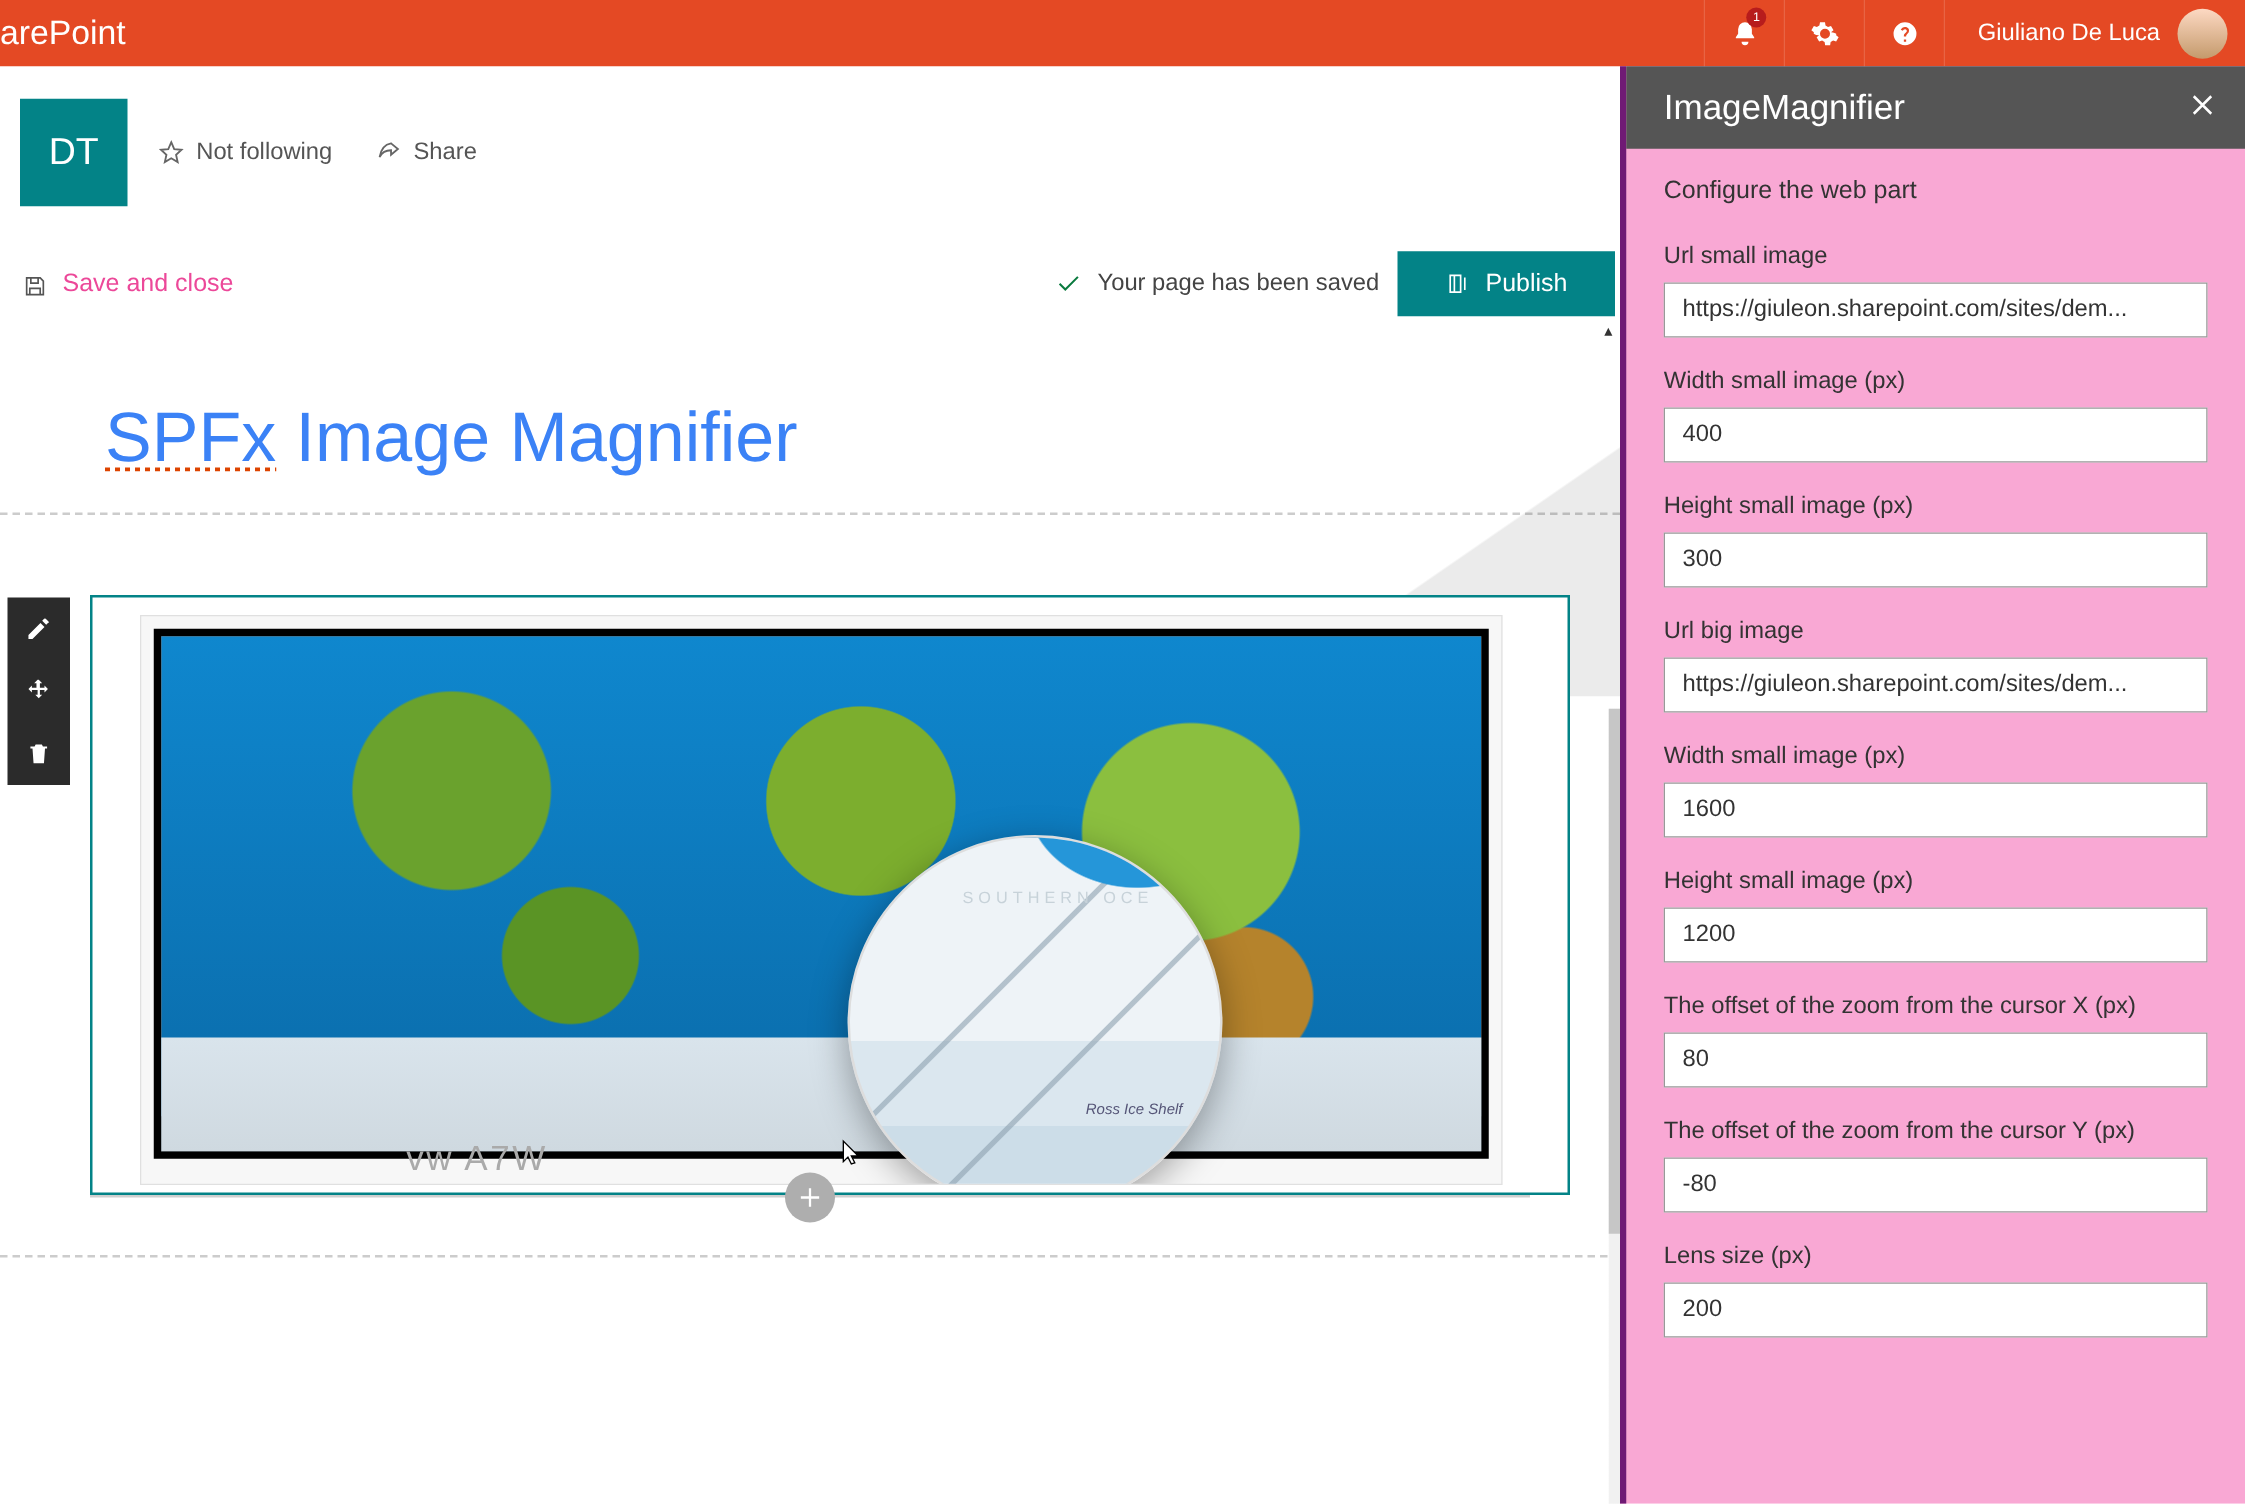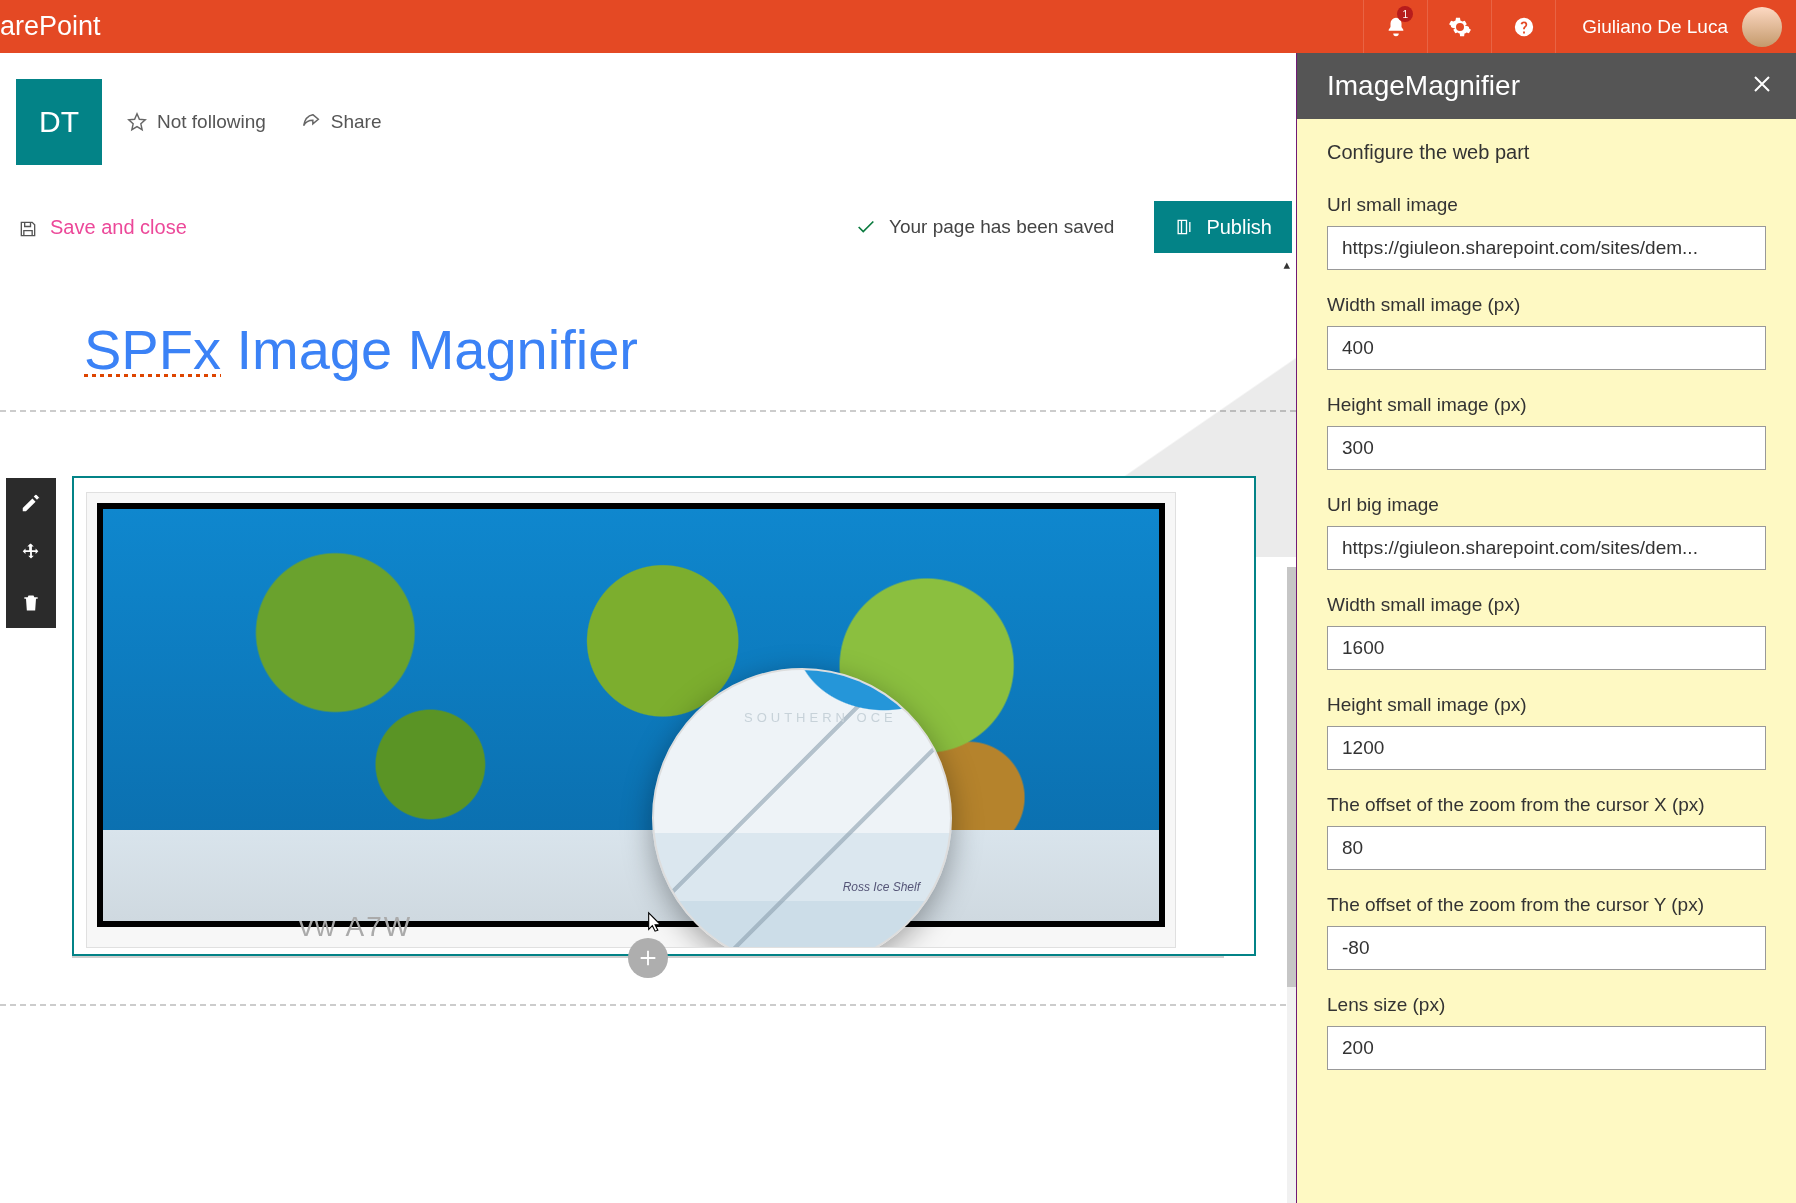--- a/index.html
+++ b/index.html
@@ -12,54 +12,54 @@
     .suite-btn { width:64px; display:flex; align-items:center; justify-content:center; cursor:pointer; border-left:1px solid rgba(255,255,255,0.15); position:relative; }
     .suite-btn svg{ fill:#fff; }
     .badge{ position:absolute; top:6px; right:14px; width:16px; height:16px; border-radius:50%; background:#b71c1c; font-size:10px; display:flex; align-items:center; justify-content:center; }
     .suite-user { display:flex; align-items:center; gap:14px; padding:0 14px 0 26px; cursor:pointer; border-left:1px solid rgba(255,255,255,0.15);}
     .suite-user span { font-size:19px; }
     .avatar { width:40px; height:40px; border-radius:50%; background:linear-gradient(#fdd9c3,#c49a6c); border:0; }
 
     
     .workspace { display:flex; height:1150px; }
     .main { flex:1; position:relative; }
-    .panel { width:500px; background:#fef9c3; border-left:1px solid #701a75; display:flex; flex-direction:column; }
+    .panel { width:500px; background:#f9a8d4; border-left:5px solid #701a75; display:flex; flex-direction:column; }
 
     
     .site-header{ display:flex; align-items:center; padding:26px 24px 10px 4px; gap:24px;margin-left:12px; }
     .site-logo{ width:86px; height:86px; background:#038387; color:#fff; display:flex; align-items:center; justify-content:center; font-size:30px; font-weight:400; }
     .site-title{ font-size:38px; font-weight:300; color:#333; flex:1; }
     .site-actions{ display:flex; gap:34px; align-items:center; margin-right:10px;}
     .site-action{ display:flex; align-items:center; gap:9px; color:#555; font-size:19px; cursor:pointer; }
     .site-action svg{ fill:#666; }
 
     
     .command-row{ display:flex; align-items:center; padding:26px 4px 14px 18px; gap:12px;}
     .cmd-save{ display:flex; align-items:flex-end; gap:12px; color:#ec4899; font-size:20px; cursor:pointer;}
     .cmd-save svg{ fill:#555; }
     .cmd-spacer{ flex:1; }
     .cmd-status{ display:flex; align-items:center; gap:12px; color:#444; font-size:19px; }
     .cmd-status svg{ stroke:#0a7a3e; fill:none;}
-    .publish-btn{ background:#038387; color:#fff; display:flex; align-items:center; gap:12px; height:52px; padding:0 20px; font-size:20px; cursor:pointer; border:0; margin-left:28px;}
+    .publish-btn{ background:#038387; color:#fff; display:flex; align-items:center; gap:12px; height:52px; padding:0 38px; font-size:20px; cursor:pointer; border:0; margin-left:3px;}
     .publish-btn svg{ fill:#fff; }
 
     
     .canvas{ position:relative; padding:50px 0 0 0; }
     .corner-arrow{ position:absolute; top:-10px; right:6px; font-size:13px; color:#333; }
     .diagonal-bg{ position:absolute; top:90px; right:0; width:290px; height:200px; background:linear-gradient(to top left,rgba(0,0,0,0.08) 0%, rgba(0,0,0,0.08) 49.5%, transparent 50%); pointer-events:none;}
     .page-title{ font-size:56px; font-weight:300; color:#3b82f6; padding:0 0 28px 84px; }
     .underline-red{ position:relative; }
     .underline-red::after{ content:""; position:absolute; left:0; right:0; bottom:4px; height:3px; background:repeating-linear-gradient(90deg,#d40 0 4px,transparent 4px 8px); }
     .dashed-sep{ border:none; border-top:2px dashed #ccc; margin:0; }
 
     .section{ position:relative; padding:40px 0 0 0; }
     .webpart-toolbar{ position:absolute; left:6px; top:66px; width:50px; background:#2b2b2b; display:flex; flex-direction:column; }
     .wp-tool{ width:50px; height:50px; display:flex; align-items:center; justify-content:center; cursor:pointer;}
     .wp-tool svg{ fill:#fff; }
-    .webpart-frame{ margin:24px 40px 0 72px; border:2px solid #038387; background:#fff; padding:14px 4px 6px 12px; position:relative;}
+    .webpart-frame{ margin:24px 40px 0 72px; border:2px solid #038387; background:#fff; padding:14px 4px 6px 38px; position:relative;}
     .webpart-inner{ width:1090px; height:456px; border:1px solid #e0e0e0; background:#f7f7f7; position:relative; overflow:hidden;}
     .map{ position:absolute; left:10px; top:10px; right:10px; bottom:20px; background:
         radial-gradient(circle at 22% 30%, #6aa22d 0 9%, transparent 9.2%),
         radial-gradient(circle at 53% 32%, #7cae2e 0 12%, transparent 12.2%),
         radial-gradient(circle at 78% 38%, #8bbf3f 0 10%, transparent 10.2%),
         radial-gradient(circle at 31% 62%, #5a9425 0 7%, transparent 7.2%),
         radial-gradient(circle at 82% 70%, #b5832c 0 6%, transparent 6.2%),
         linear-gradient(#0f87ce,#0a6aa8);
         border:6px solid #000;
     }

